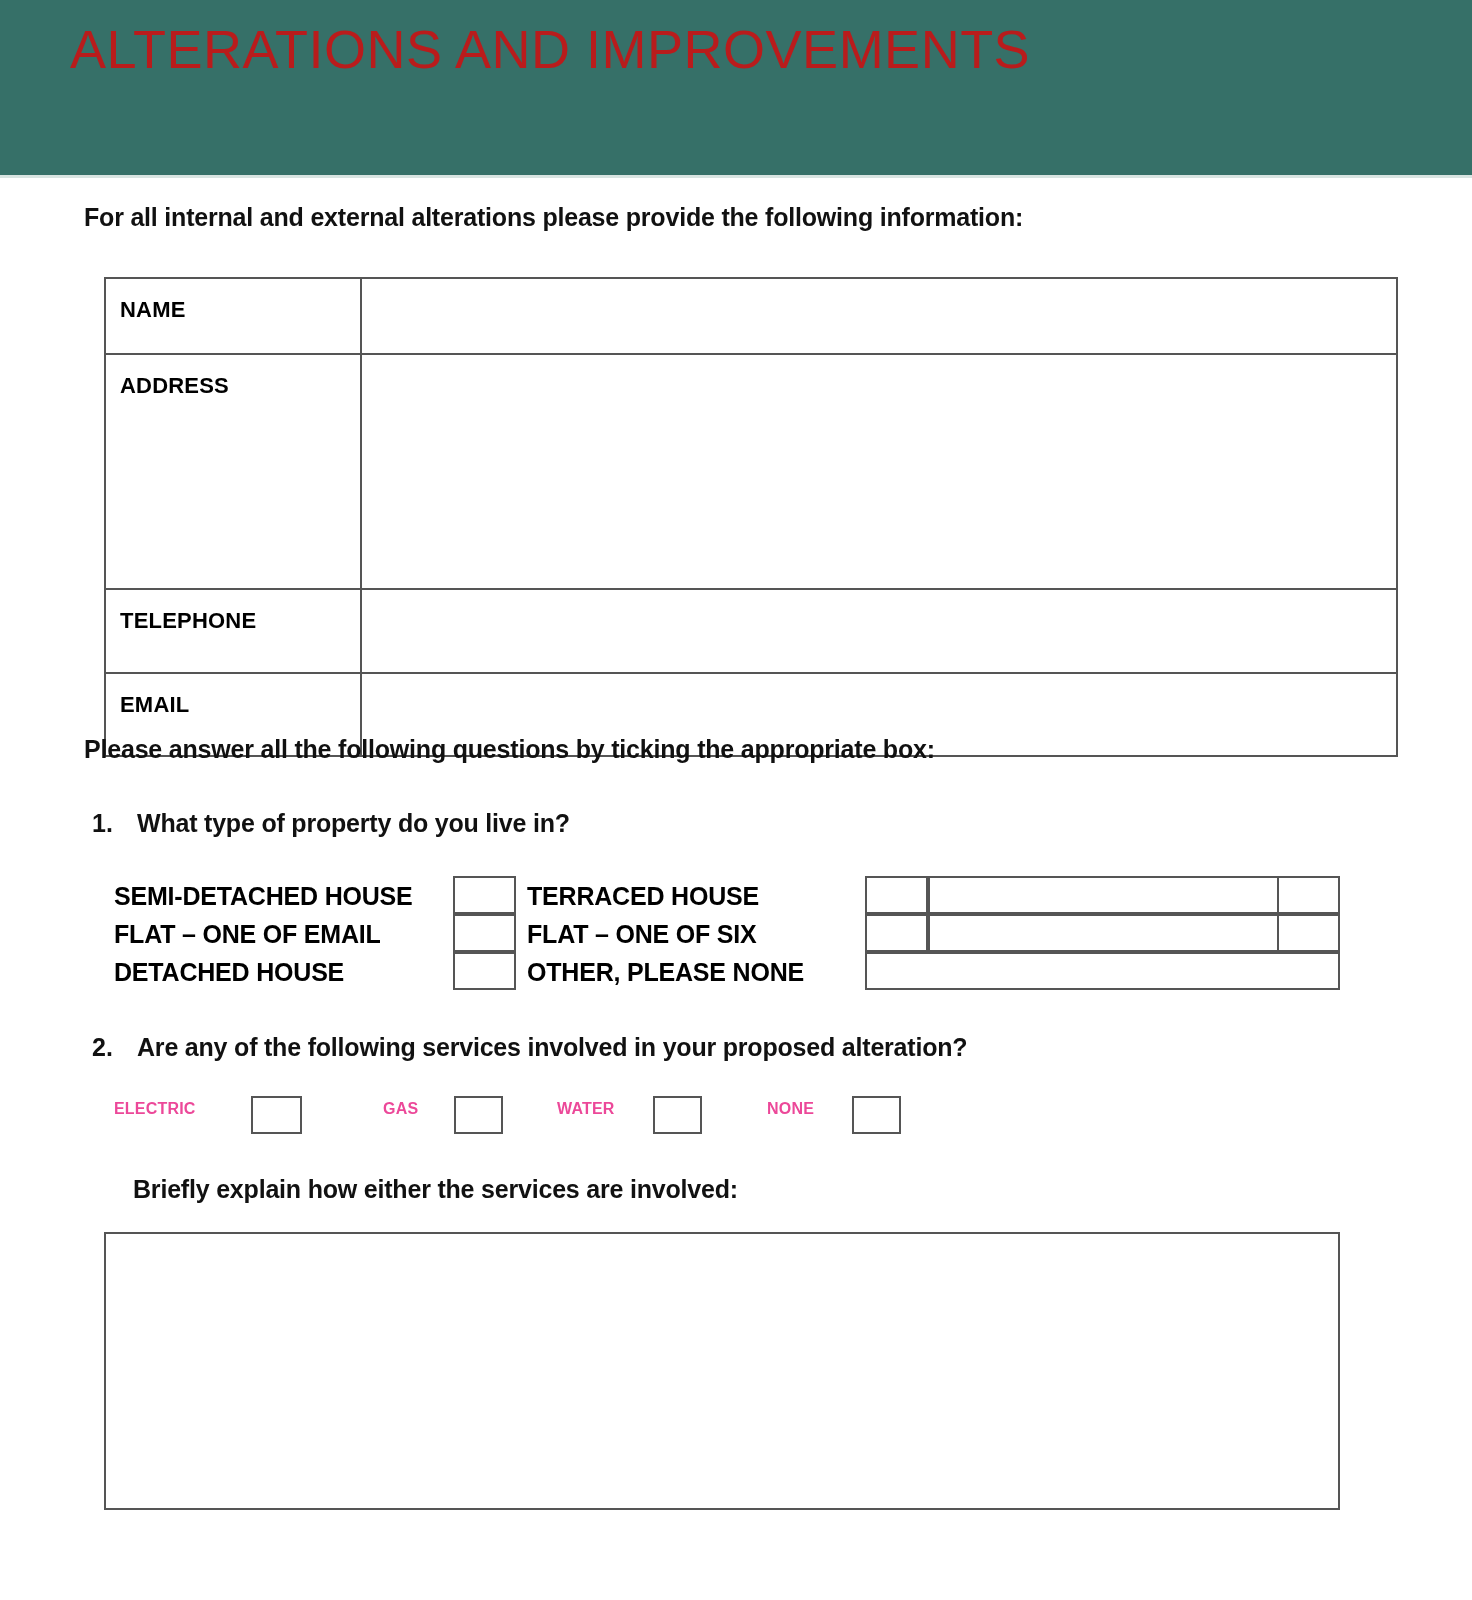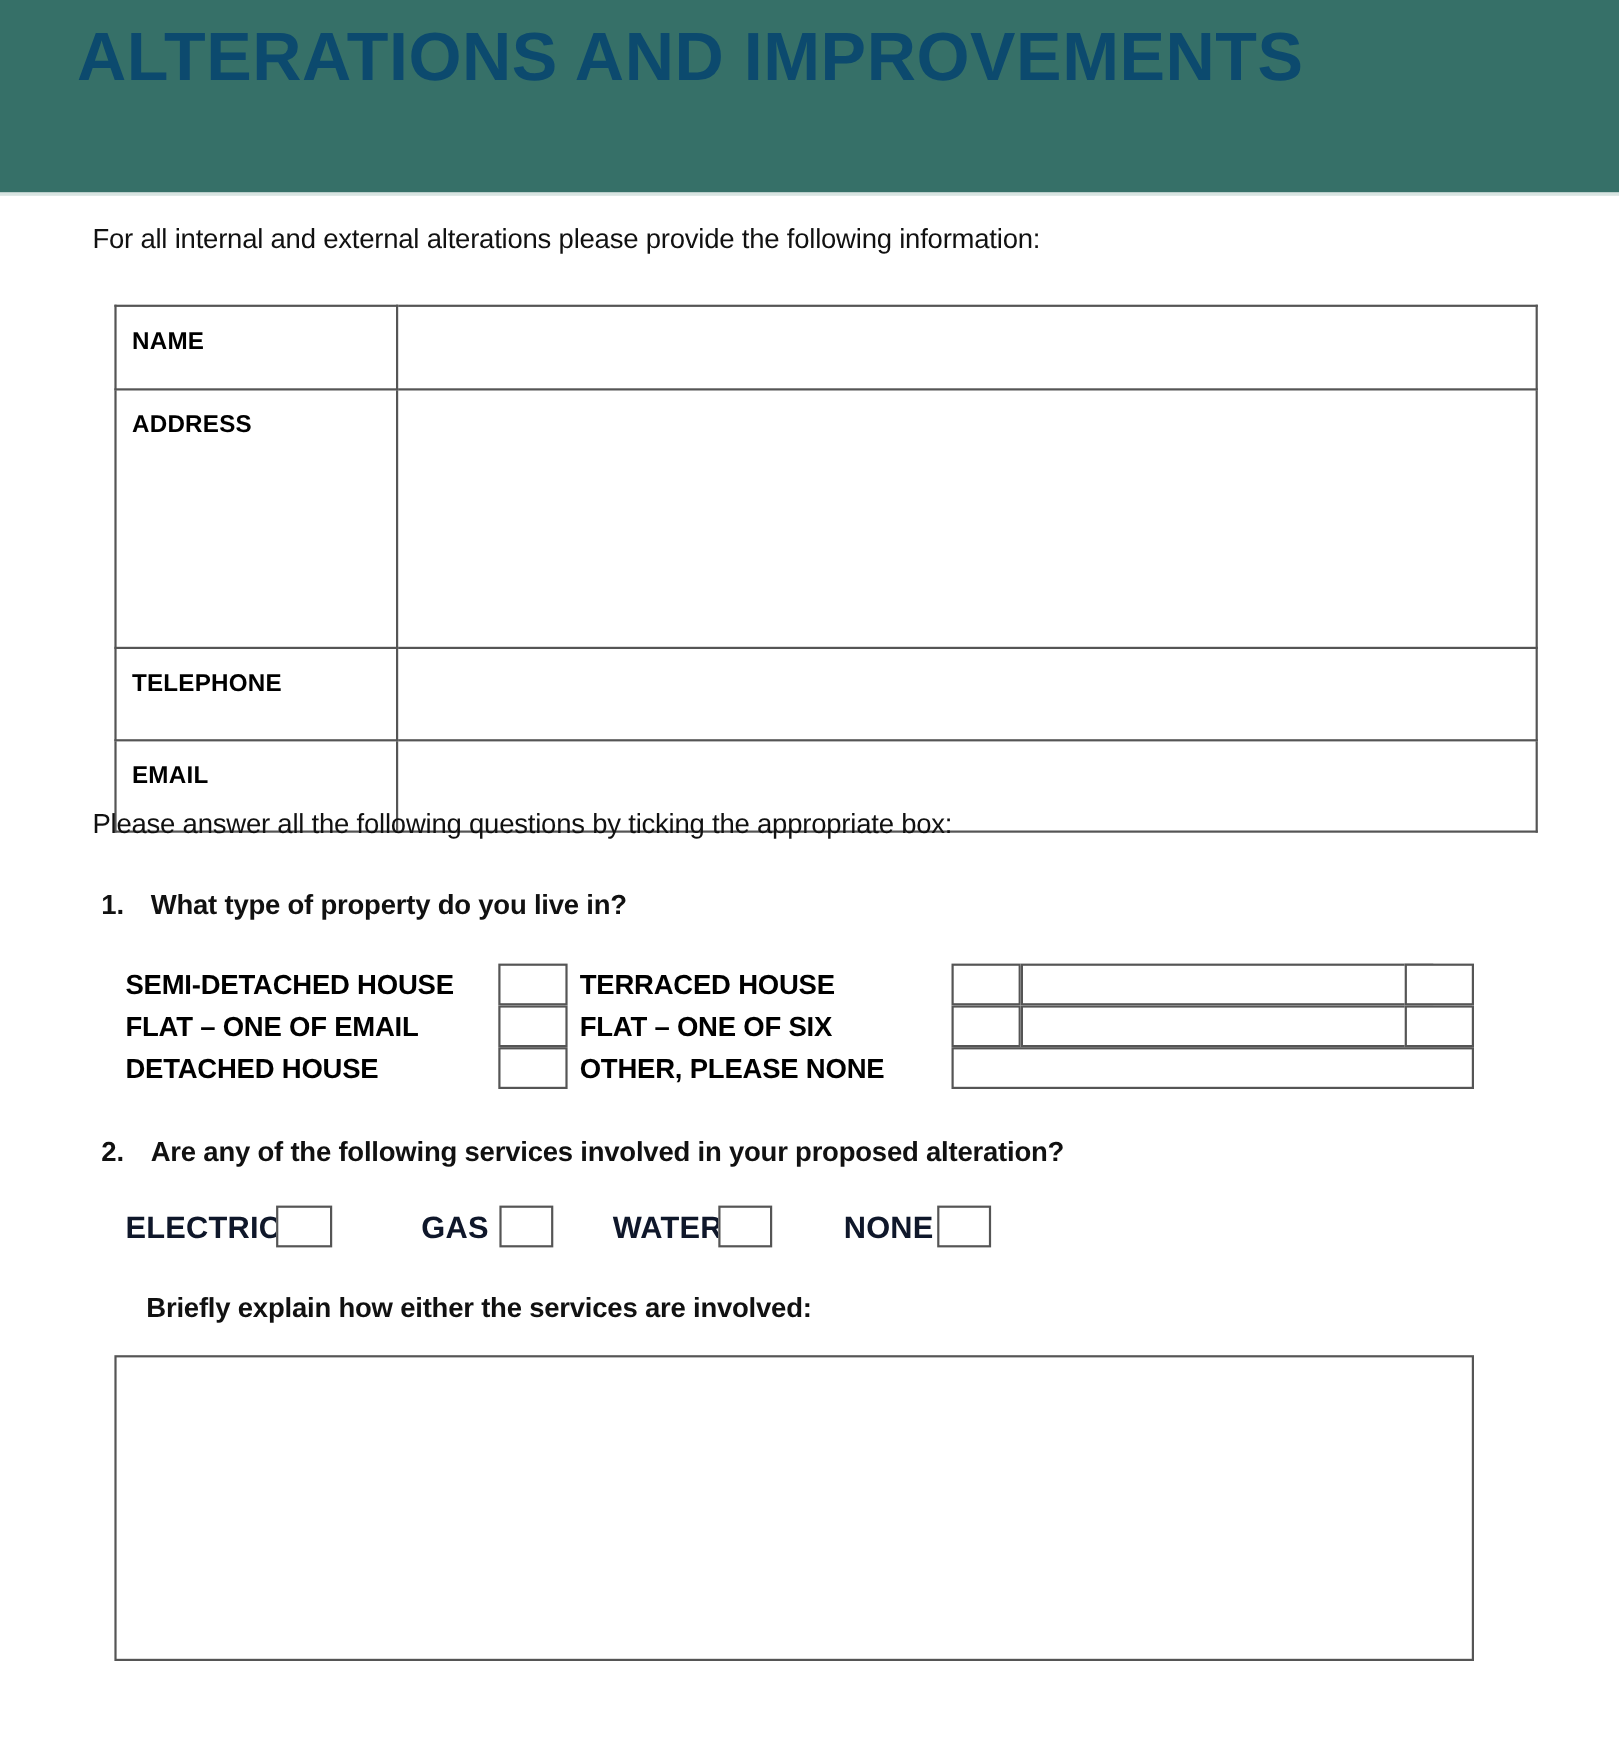--- a/index.html
+++ b/index.html
@@ -23,42 +23,42 @@
     top: 0;
     width: 1472px;
     height: 175px;
     background: #367068;
     box-sizing: border-box;
   }
   .header-title {
     position: absolute;
     left: 70px;
     top: 22px;
-    font-size: 62px;
-    font-weight: 700;
+    font-size: 54px;
+    font-weight: 400;
     letter-spacing: 0.5px;
-    color: #0c4a6e;
+    color: #b91c1c;
     white-space: nowrap;
     line-height: 1.0;
     font-family: "Liberation Sans", sans-serif;
   }
   .header-rule {
     position: absolute;
     left: 0;
     top: 175px;
     width: 1472px;
     height: 3px;
     background: #d8e4e1;
   }
 
   
   .intro-line {
     position: absolute;
     font-size: 25px;
-    font-weight: normal;
+    font-weight: bold;
     color: #111111;
     white-space: nowrap;
     letter-spacing: -0.2px;
   }
 
   
   .contact-table {
     position: absolute;
     left: 104px;
     top: 277px;
@@ -120,23 +120,23 @@
   .cell-box {
     position: absolute;
     box-sizing: border-box;
     border: 2px solid #555555;
     background: #ffffff;
   }
 
   
   .svc-label {
     position: absolute;
-    font-size: 28px;
-    font-weight: bold;
-    color: #0f172a;
+    font-size: 16px;
+    font-weight: bold;
+    color: #ec4899;
     white-space: nowrap;
     letter-spacing: 0.2px;
   }
 
   
   .answer-area {
     position: absolute;
     left: 104px;
     top: 1232px;
     width: 1236px;

